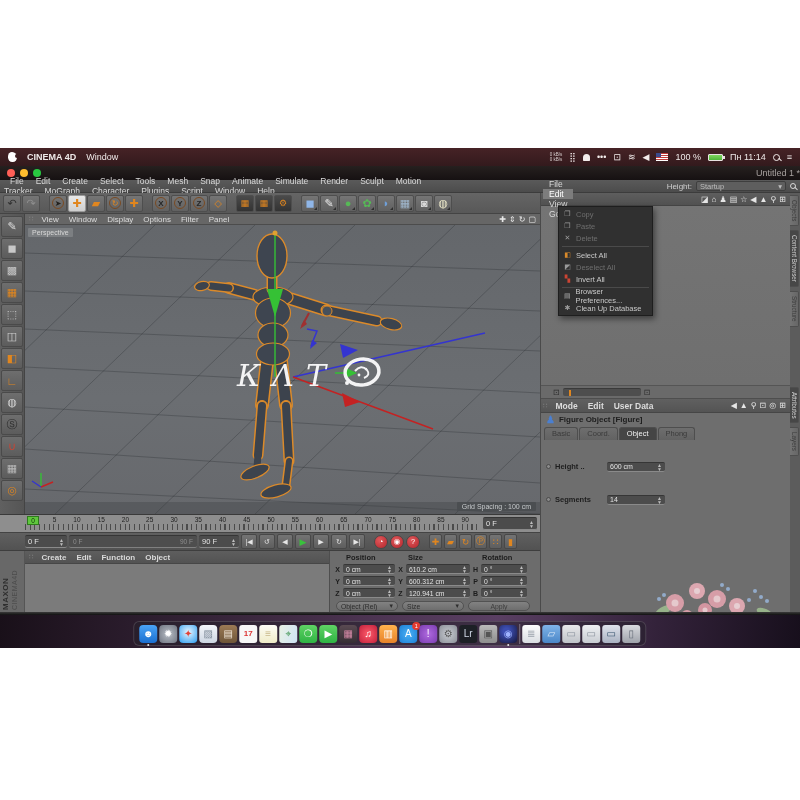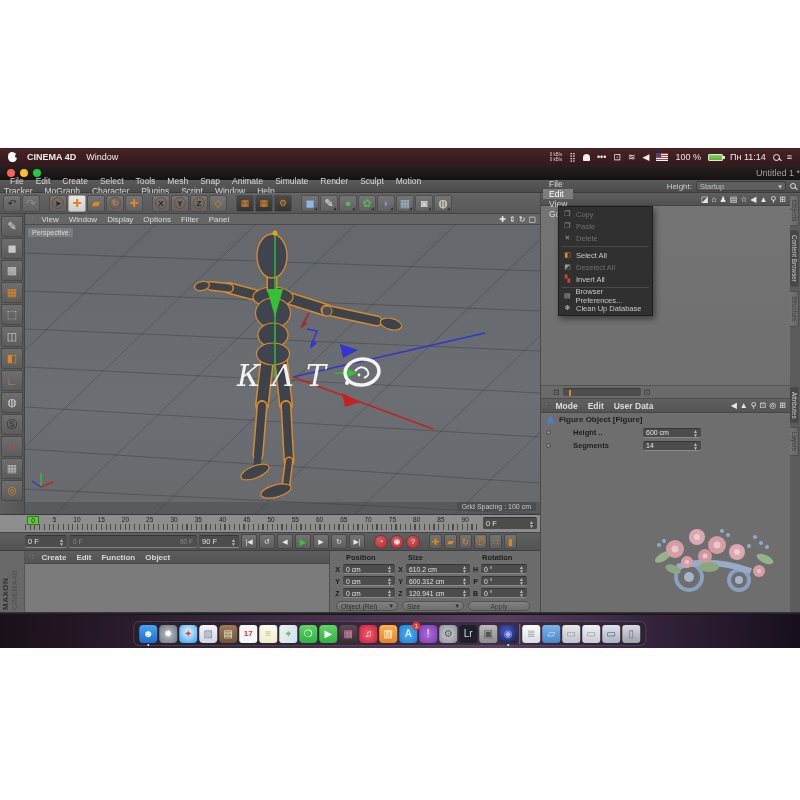--- a/index.html
+++ b/index.html
@@ -129,21 +129,21 @@
   .attrbar .handle { margin-right:2px; }
   .attrbar .mi { padding:0 5px; color:#dcdcdc; font-size:8.5px; font-weight:bold; }
   .objrow { height:13px; display:flex; align-items:center; gap:4px; padding:0 5px; color:#1e1e1e; font-size:8px; font-weight:bold; }
   .figic { color:#4a7fd0; font-size:10px; }
   .tabsrow { height:14px; display:flex; gap:1px; padding:1px 3px 0; }
   .tab { padding:1px 7px; background:linear-gradient(#6e6e6e,#626262); border:1px solid #4e4e4e; border-bottom:none;
     border-radius:3px 3px 0 0; color:#3a3a3a; font-size:7.5px; }
   .tab.on { background:#454545; color:#f0f0f0; }
   .secthead { height:12px; background:linear-gradient(#484848,#3c3c3c); color:#ececec; font-size:7.5px; font-weight:bold;
     display:flex; align-items:center; padding:0 5px; border-top:1px solid #2e2e2e; }
-  .prow { height:13px; display:flex; align-items:center; gap:22px; padding:0 5px; }
+  .prow { height:13px; display:flex; align-items:center; gap:4px; padding:0 5px;margin-top:20px; }
   .adot { width:5px; height:5px; border:1px solid #4a4a4a; border-radius:50%; background:#8a8a8a; }
   .plabel { width:48px; color:#1e1e1e; font-size:7.5px; font-weight:bold; }
   .pfield { width:58px; height:10px; font-size:7px; }
   .attrempty { position:relative; height:147px; }
   .flowers { position:absolute; right:8px; bottom:2px; }
 
   
   .ddmenu { position:absolute; top:13px; left:17px; width:95px; background:#303030; border:1px solid #1e1e1e;
     box-shadow:2px 3px 6px rgba(0,0,0,.45); z-index:50; padding:1px 0; }
   .dditem { height:12px; display:flex; align-items:center; gap:4px; padding:0 4px; color:#c9c9c9; font-size:7.5px; }
@@ -724,20 +724,26 @@
             <span>⚲</span>
             <span>⊡</span>
             <span>◎</span>
             <span>⊞</span>
           </span>
       </div>
       <div class="objrow">
         <span class="figic">♟</span>
         <span>Figure Object [Figure]</span>
       </div>
+      <div class="tabsrow">
+          <span class="tab">Basic</span>
+          <span class="tab">Coord.</span>
+          <span class="tab on">Object</span>
+          <span class="tab">Phong</span>
+        </div>
       <div>
           <div class="prow">
           <span class="adot"></span>
           <span class="plabel">Height ..</span>
           <span class="field pfield">
               <span>600 cm</span>
               <span class="updn">▲<br>▼</span>
             </span>
         </div>
           <div class="prow">

